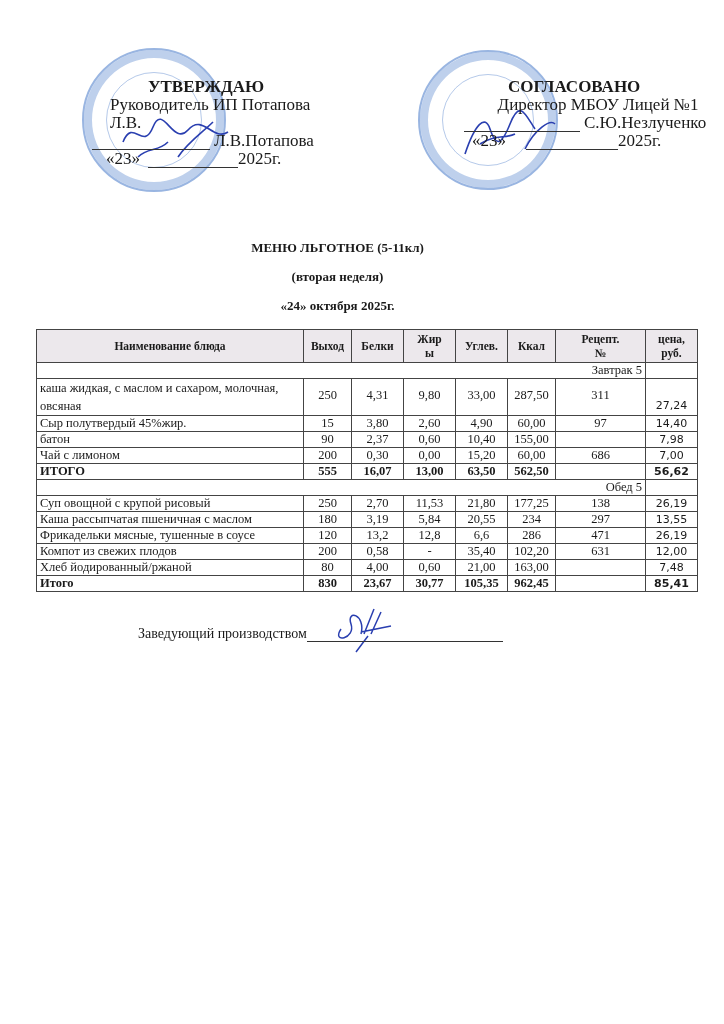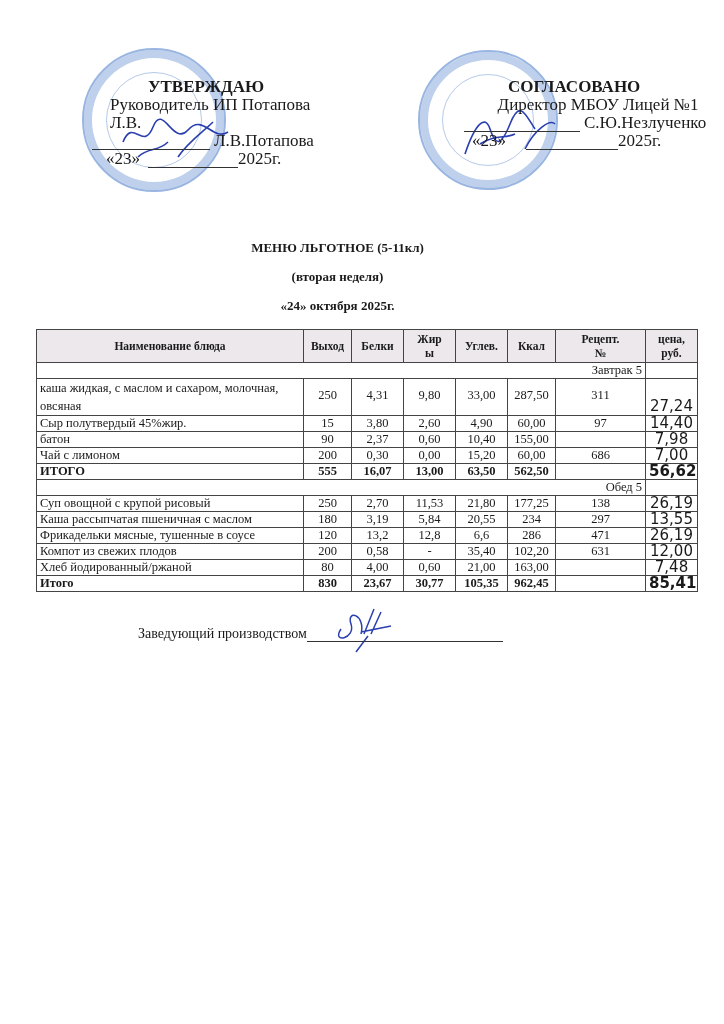--- a/index.html
+++ b/index.html
@@ -41,21 +41,21 @@
     .t3 { top: 298px; }
 
     
     table.menu { position: absolute; left: 36px; top: 329px; width: 661px; border-collapse: collapse;
                  font-size: 12.5px; table-layout: fixed; }
     table.menu td, table.menu th { border: 1px solid #444; padding: 0 3px; height: 15px; line-height: 15px; text-align: center; }
     table.menu th { background: #ece8ec; font-weight: bold; font-size: 11.5px; line-height: 14px; height: 32px; }
     table.menu td.name { text-align: left; }
     table.menu tr.section td { font-weight: normal; text-align: right; }
     table.menu tr.total td { font-weight: bold; }
-    table.menu td.price { font-family: "DejaVu Sans", sans-serif; font-size: 15px; vertical-align: bottom; }
+    table.menu td.price { font-family: "DejaVu Sans", sans-serif; font-size: 11px; vertical-align: bottom; }
     table.menu tr.tall td { height: 30px; line-height: 18px; }
     table.menu tr.tall td.num { vertical-align: middle; padding-bottom: 4px; }
 
     .footer { position: absolute; left: 138px; top: 626px; font-size: 14px; }
     .footer .line { display: inline-block; width: 196px; border-bottom: 1px solid #333; height: 13px; vertical-align: bottom; }
   </style>
 </head>
 <body>
 
 <div class="stamp stamp-left">

